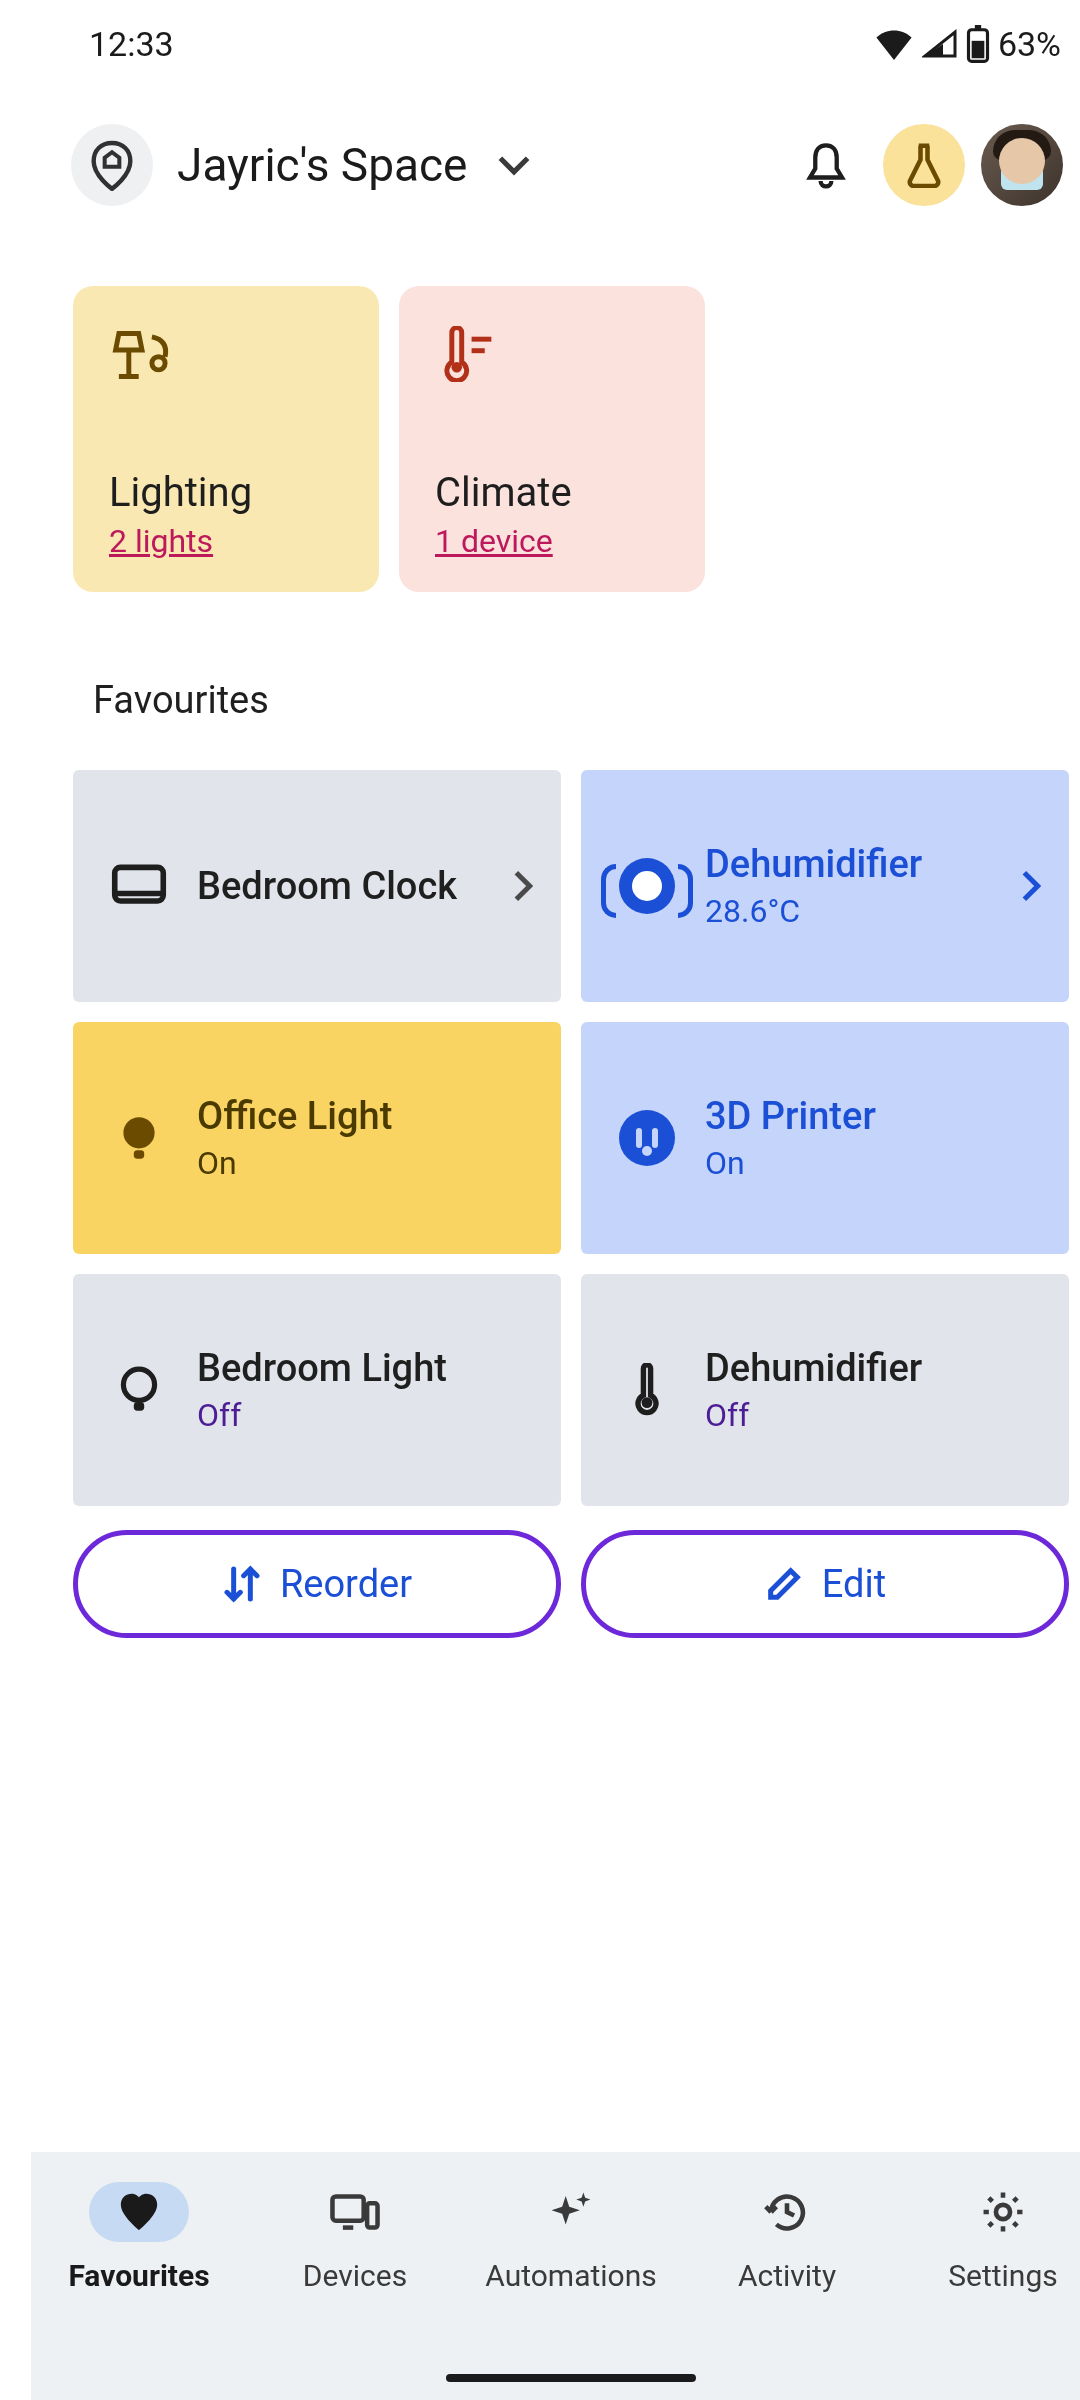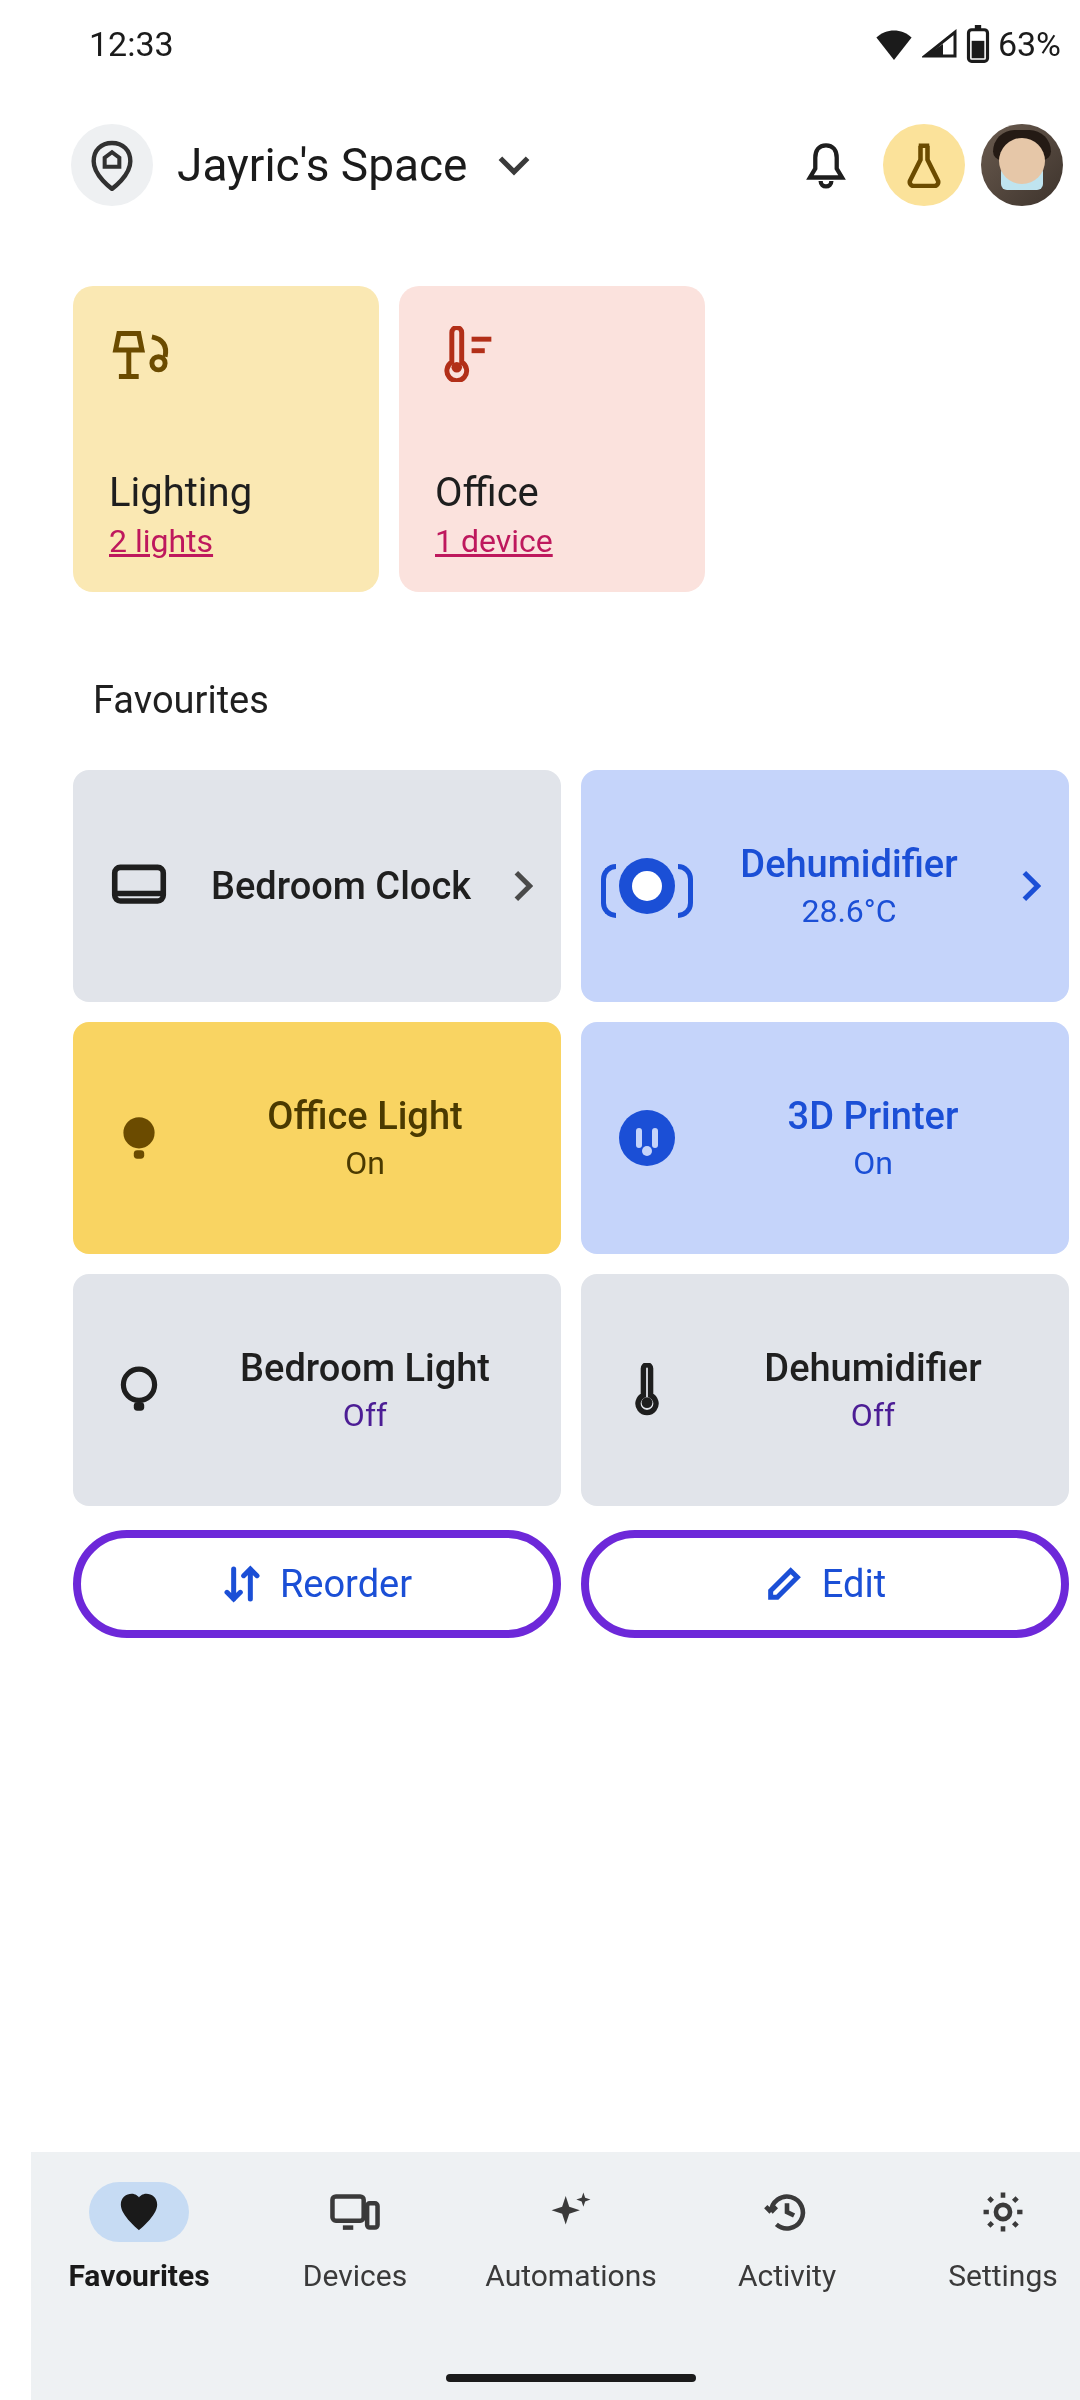--- a/index.html
+++ b/index.html
@@ -29,21 +29,21 @@
   .cat { width: 306px; height: 306px; border-radius: 20px; padding: 40px 36px 32px 36px; display:flex; flex-direction:column; justify-content:space-between; }
   .cat-lighting { background: #fae8b3; }
   .cat-climate { background: #fbe2dd; }
   .cat .icon-slot { height: 70px; }
   .cat-title { font-size: 40px; color: #1e1e1e; }
   .cat-sub { font-size: 32px; color: #be185d; margin-top: 6px; text-decoration: underline; }
 
   
   .section-title { font-size: 38px; color: #1f1f1f; padding: 0 62px; margin-top: 86px; }
   .fav-grid { display: grid; grid-template-columns: 1fr 1fr; gap: 20px; padding: 0 42px; margin-top: 48px; }
-  .tile { height: 232px; border-radius: 16px; display:flex; align-items:center; padding: 0 28px 0 36px; gap: 28px; text-align: center; }
+  .tile { height: 232px; border-radius: 6px; display:flex; align-items:center; padding: 0 28px 0 36px; gap: 28px; }
   .tile-neutral { background: #e1e4ea; }
   .tile-temp { background: #c5d4fa; }
   .tile-warm { background: #f9d462; }
   .tile-blue { background: #c5d4fa; }
   .tile .icn { width: 60px; height: 60px; flex-shrink:0; display:flex; align-items:center; justify-content:center; }
   .tile .txt { flex:1; display:flex; flex-direction:column; gap:6px; }
   .tile .ttl { font-size: 38px; color: #1f1f1f; font-weight:500; }
   .tile .sub { font-size: 32px; color: #4c1d95; }
   .tile .chev-r { flex-shrink:0; }
   .tile-temp .ttl, .tile-blue .ttl { color: #1b4fd6; }
@@ -55,21 +55,21 @@
   .sensor-ic::before { left:-18px; border-right:none; border-radius:20px 0 0 20px; }
   .sensor-ic::after { right:-18px; border-left:none; border-radius:0 20px 20px 0; }
   .sensor-dot { width:30px; height:30px; border-radius:50%; background:#fff; }
   .outlet-ic { width:56px; height:56px; border-radius:50%; background:#1b4fd6; display:flex; align-items:center; justify-content:center; gap:10px; }
   .outlet-ic span { width:6px; height:20px; background:#c5d4fa; border-radius:3px; }
   .outlet-ic .hole { width:10px; height:10px; border-radius:50%; background:#c5d4fa; position:absolute; bottom:10px; }
   .outlet-ic { position:relative; }
 
   
   .actions { display:grid; grid-template-columns:1fr 1fr; gap:20px; padding:0 42px; margin-top:24px; }
-  .act-btn { height:108px; border-radius:54px; border:8px solid #6d28d9; display:flex; align-items:center; justify-content:center; gap:18px; font-size:38px; color:#1b4fd6; background:#fff; }
+  .act-btn { height:108px; border-radius:54px; border:5px solid #6d28d9; display:flex; align-items:center; justify-content:center; gap:18px; font-size:38px; color:#1b4fd6; background:#fff; }
 
   
   .bottom-nav { position:absolute; left:0; right:0; bottom:0; height:248px; background:#eef1f3; display:flex; justify-content:space-around; align-items:flex-start; padding-top:30px; }
   .nav-item { display:flex; flex-direction:column; align-items:center; gap:16px; width:200px; }
   .nav-pill { width:100px; height:60px; border-radius:30px; display:flex; align-items:center; justify-content:center; }
   .nav-pill.active { background:#c6dbf3; }
   .nav-label { font-size:30px; color:#3a3a3a; }
   .nav-label.active { font-weight:700; color:#1a1a1a; }
 
   .home-indicator { position:absolute; bottom:18px; left:50%; transform:translateX(-50%); width:250px; height:8px; border-radius:4px; background:#1b1b1b; }
@@ -142,21 +142,21 @@
     <div class="cat cat-climate">
       <div class="icon-slot">
         <svg width="60" height="56" viewBox="0 0 36 34">
             <path fill="none" stroke="#b22f18" stroke-width="3" d="M10 4 V22 A6 6 0 1 0 16 22 V4 A3 3 0 0 0 10 4 Z"></path>
             <circle cx="13" cy="25" r="3.2" fill="#b22f18"></circle>
             <line x1="22" y1="8" x2="34" y2="8" stroke="#b22f18" stroke-width="3"></line>
             <line x1="22" y1="15" x2="30" y2="15" stroke="#b22f18" stroke-width="3"></line>
           </svg>
       </div>
       <div>
-        <div class="cat-title">Office</div>
+        <div class="cat-title">Climate</div>
         <div class="cat-sub">1 device</div>
       </div>
     </div>
   </div>
 
   <div class="section-title">Favourites</div>
 
   <div class="fav-grid">
 
     <div class="tile tile-neutral">

